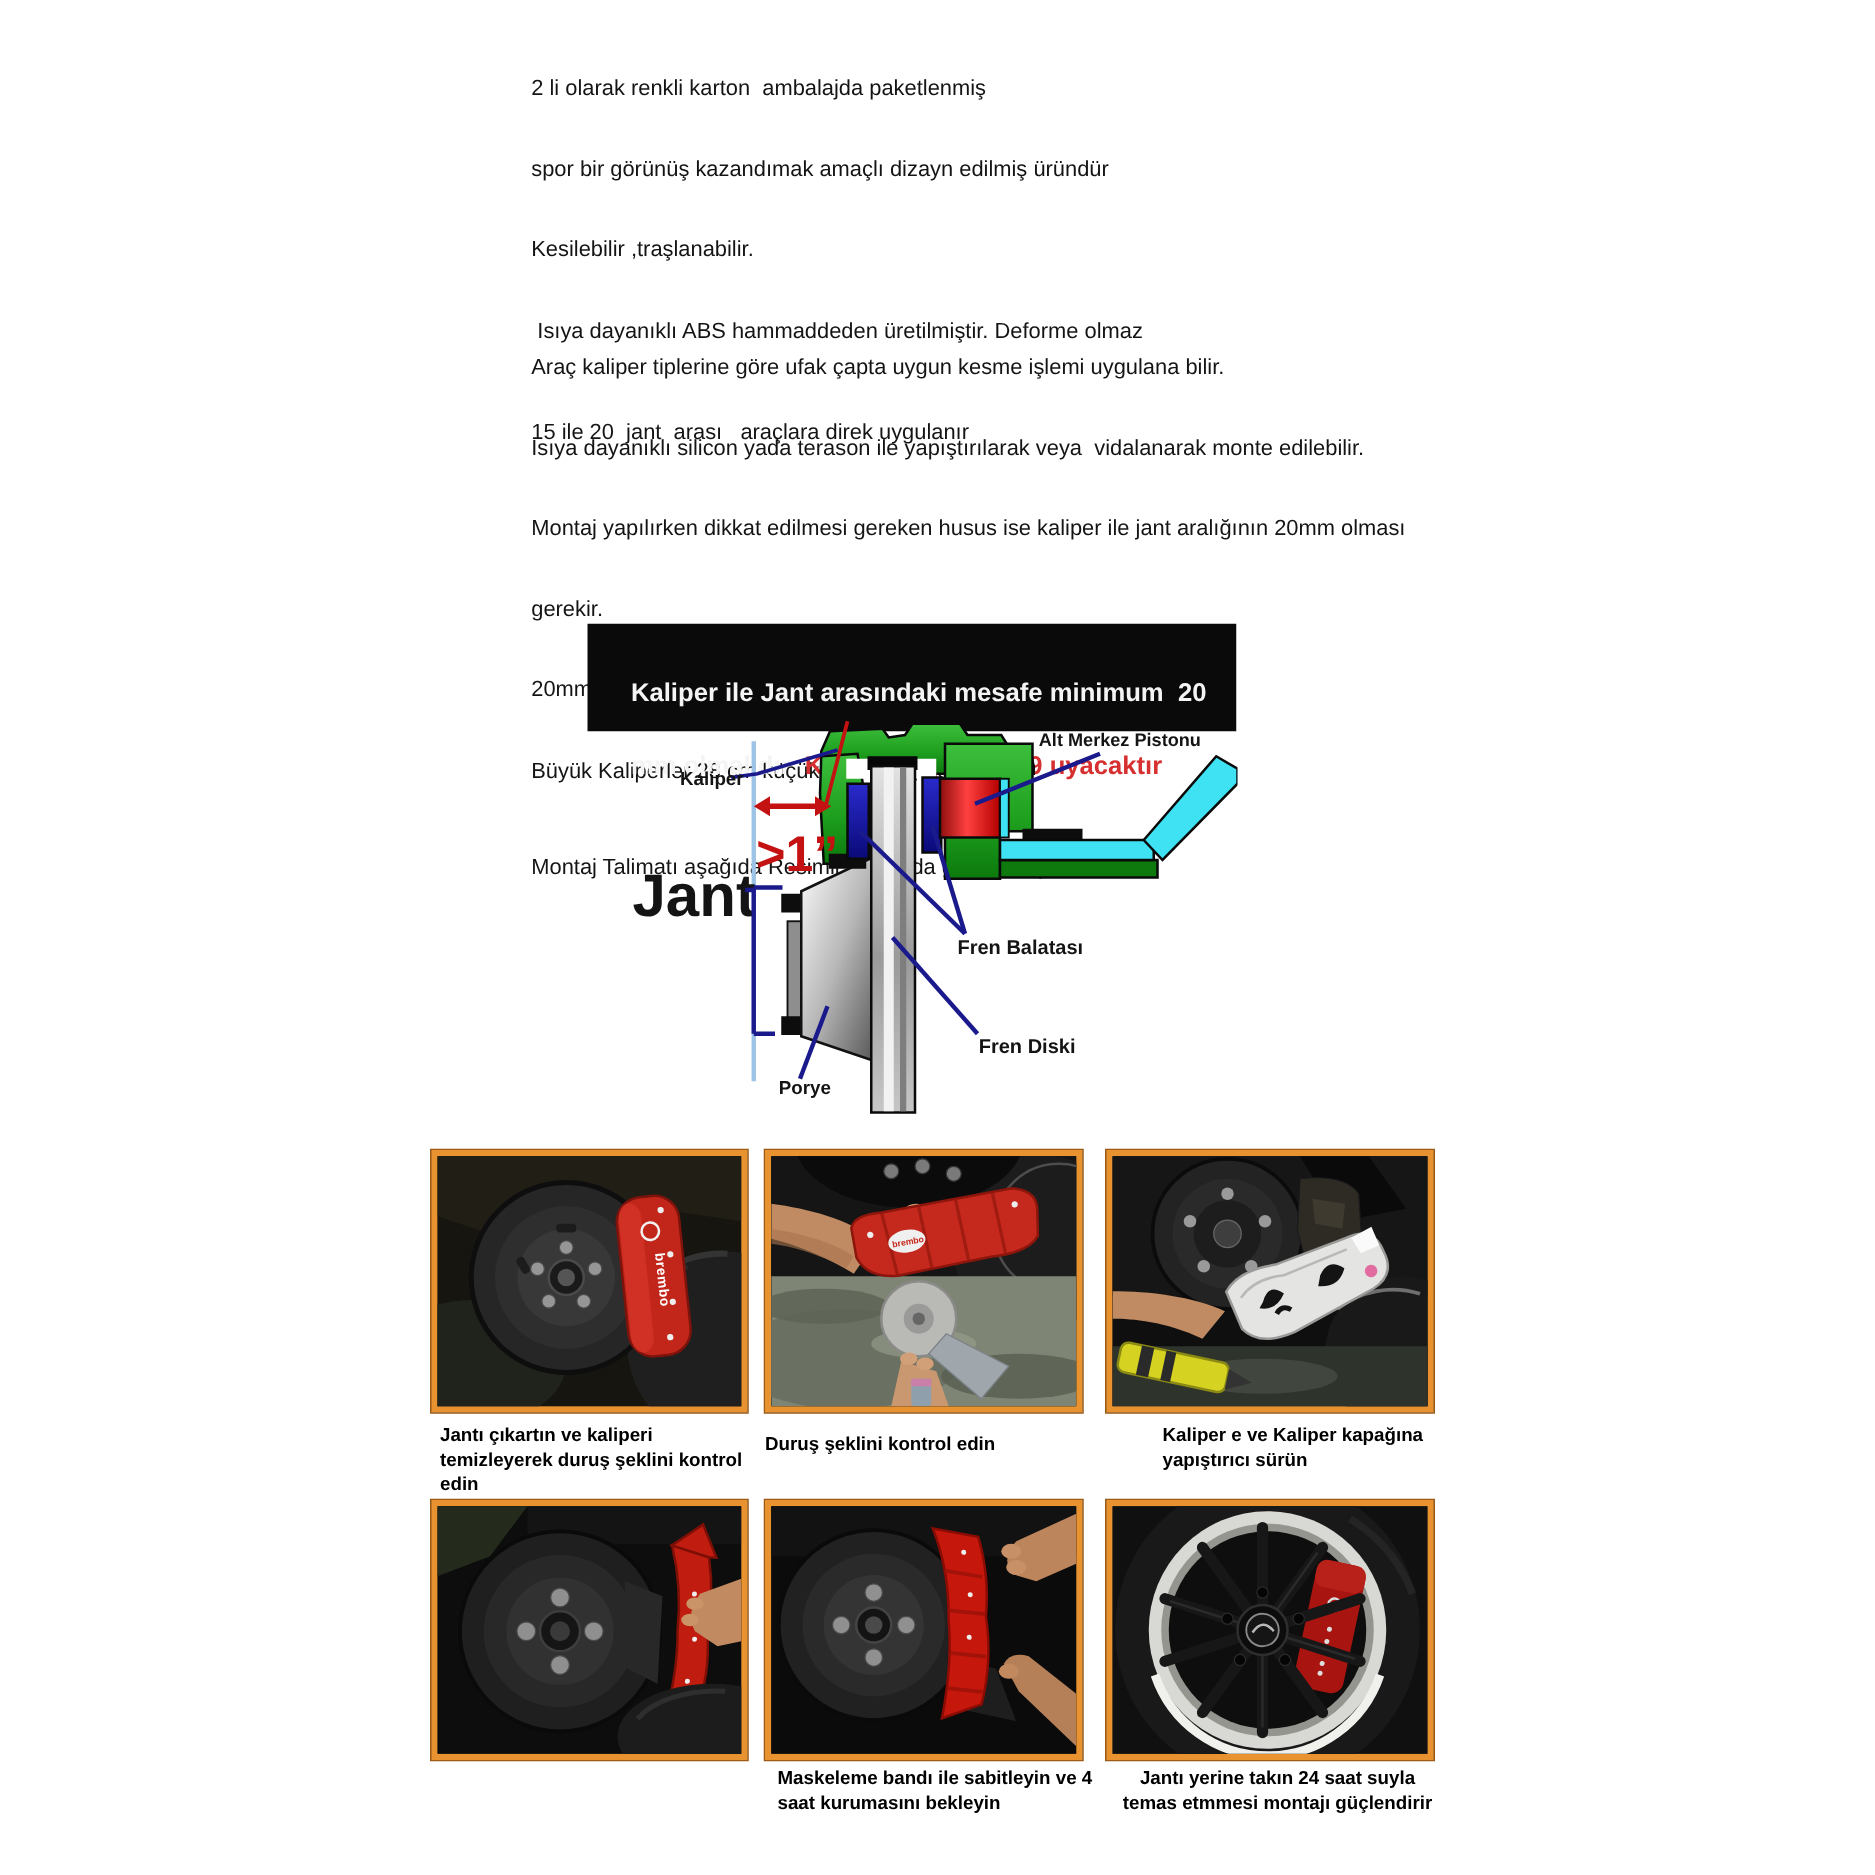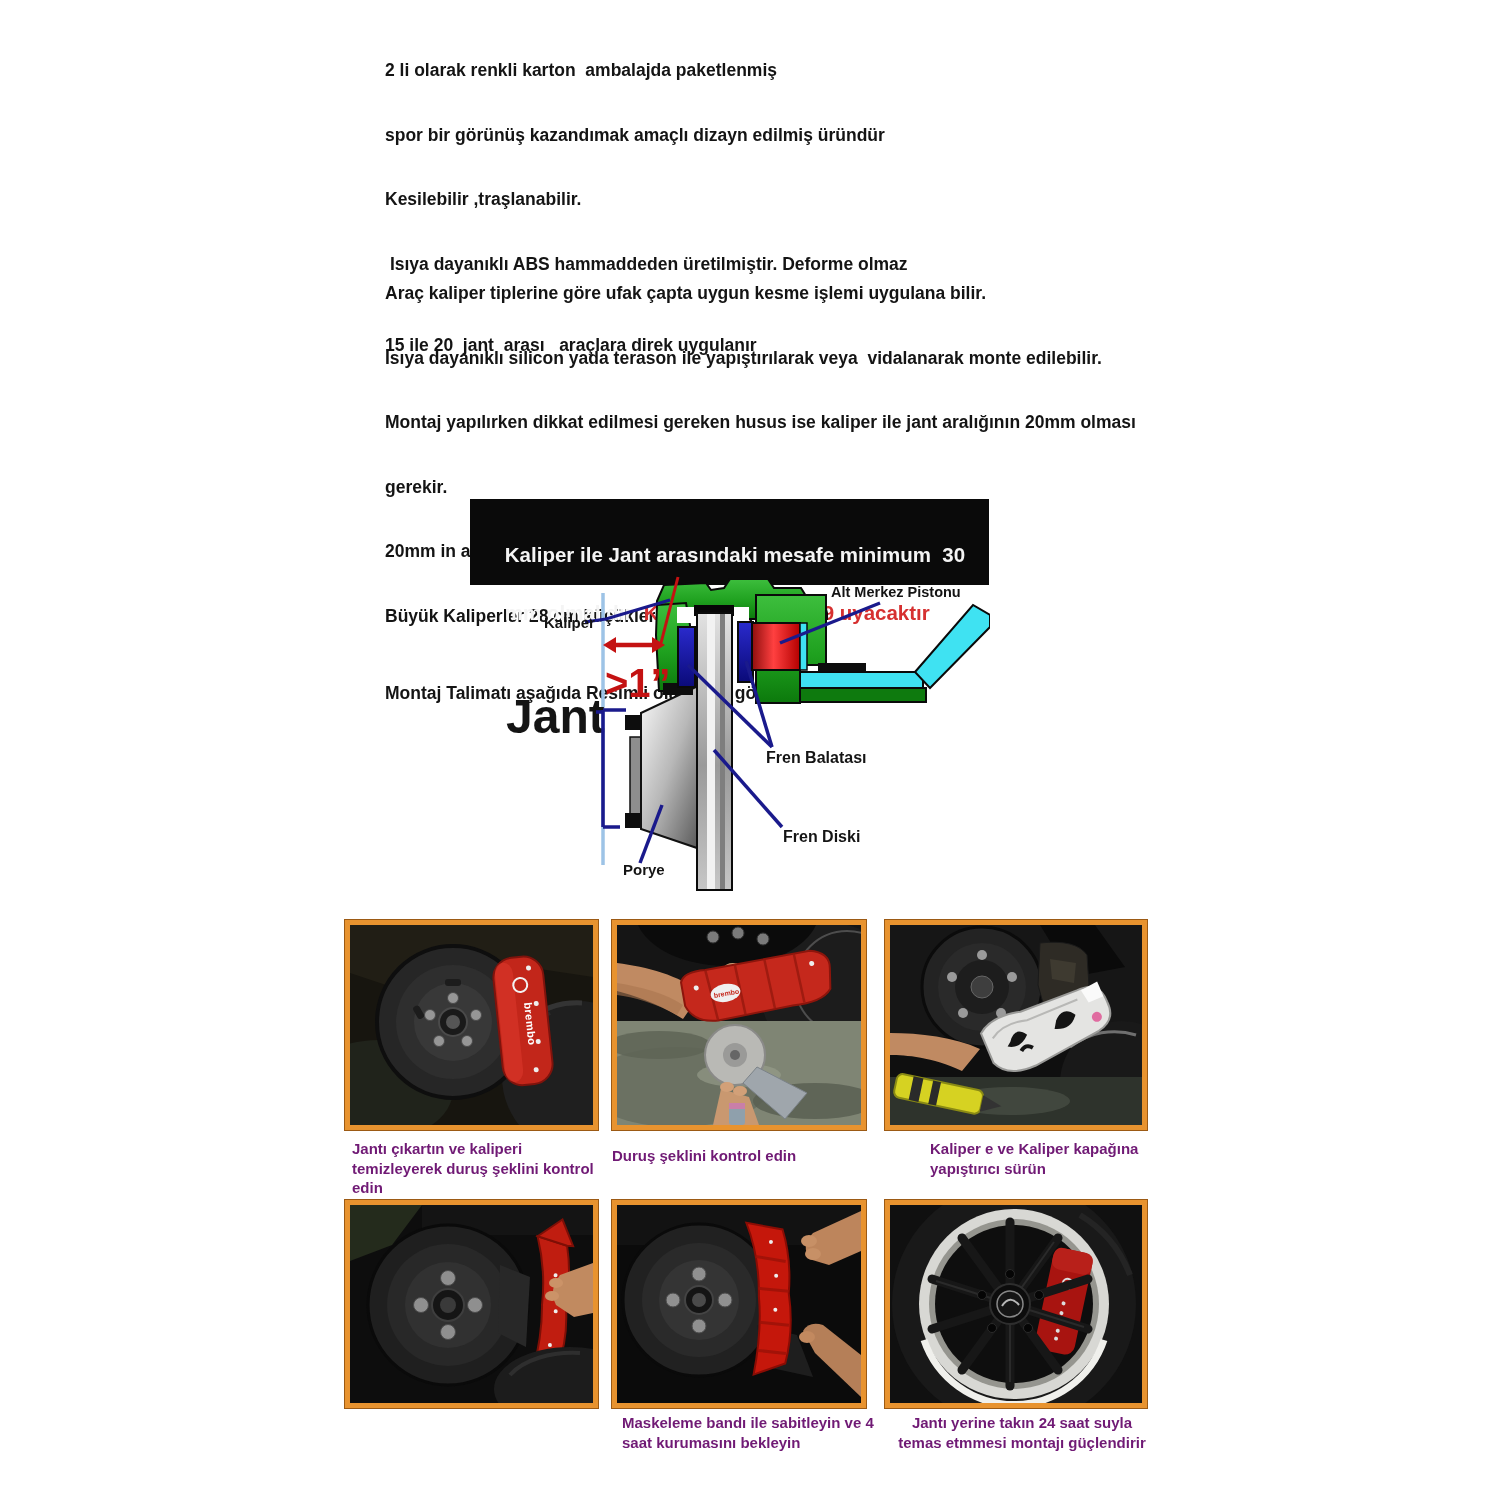--- a/index.html
+++ b/index.html
@@ -1,32 +1,32 @@
 <!DOCTYPE html>
 <html><head>
 <meta charset="utf-8">
 <style>
   html,body{margin:0;padding:0;}
   body{width:1500px;height:1500px;background:#ffffff;font-family:"Liberation Sans",sans-serif;}
   .page{position:relative;width:1500px;height:1500px;background:#fff;overflow:hidden;}
-  .tblock{position:absolute;font-weight:bold;color:#141414;font-size:17.5px;line-height:21.5px;white-space:pre-wrap;}
+  .tblock{position:absolute;font-weight:normal;color:#141414;font-size:17.5px;line-height:21.5px;white-space:pre-wrap;margin-left:40px;}
   .tblock div{min-height:21.5px;}
   .gap-above{margin-top:17px;}
   .gap-above-sm{margin-top:13px;}
   .banner{position:absolute;left:470px;top:499px;width:519px;height:86px;background:#0a0a0a;
           color:#f4f4f4;font-weight:bold;font-size:20.5px;line-height:29px;padding:12px 12px;
           box-sizing:border-box;white-space:pre-wrap;}
   .banner::before{content:"";position:absolute;left:-7px;top:-5px;width:100%;height:100%;
           background:#161616;z-index:-1;}
   .banner .red{color:#D63030;}
   .diagram{position:absolute;left:460px;top:575px;width:530px;height:333px;}
   .photo{position:absolute;margin:0;border:5px solid #E8932F;outline:1px solid #9C5A14;
          box-sizing:border-box;background:#111;}
   .photo svg{display:block;width:100%;height:100%;}
-  .caption{position:absolute;font-weight:bold;color:#701a75;font-size:15px;line-height:19.5px;}
+  .caption{position:absolute;font-weight:bold;color:#000000;font-size:15px;line-height:19.5px;}
   .cap-center{text-align:left;}
   svg text{font-family:"Liberation Sans",sans-serif;}
 </style>
 </head>
 <body>
 
 <div class="page">
 
   <div class="tblock" style="left:385px;top:17px;">
     <div>2 li olarak renkli karton  ambalajda paketlenmiş</div>
@@ -40,21 +40,21 @@
     <div>Araç kaliper tiplerine göre ufak çapta uygun kesme işlemi uygulana bilir.</div>
     <div>Isıya dayanıklı silicon yada terason ile yapıştırılarak veya  vidalanarak monte edilebilir.</div>
     <div>Montaj yapılırken dikkat edilmesi gereken husus ise kaliper ile jant aralığının 20mm olması</div>
     <div>gerekir.</div>
     <div>20mm in altındaki mesafelerde , Flanş takarak çözebilirsiniz.</div>
     <div>Büyük Kaliperler 28 cm küçükleri ise 23,5 cm dir.</div>
     <div class="gap-above-sm">Montaj Talimatı aşağıda Resimli olarak da gösterilmiştir.</div>
   </div>
 
   <div class="banner">
-    <span>Kaliper ile Jant arasındaki mesafe minimum  30</span><br>
+    <span>Kaliper ile Jant arasındaki mesafe minimum  20</span><br>
     <span>mm olmalıdır  </span><span class="red">Kaliper Kapağı %99 uyacaktır</span>
   </div>
 
   <svg class="diagram" viewBox="0 0 530 333">
     <defs>
       <linearGradient id="greenG" x1="0" y1="0" x2="0" y2="1">
         <stop offset="0" stop-color="#3DBE3D"></stop>
           <stop offset="0.55" stop-color="#1FA11F"></stop>
           <stop offset="1" stop-color="#0C790C"></stop>
       </linearGradient>

